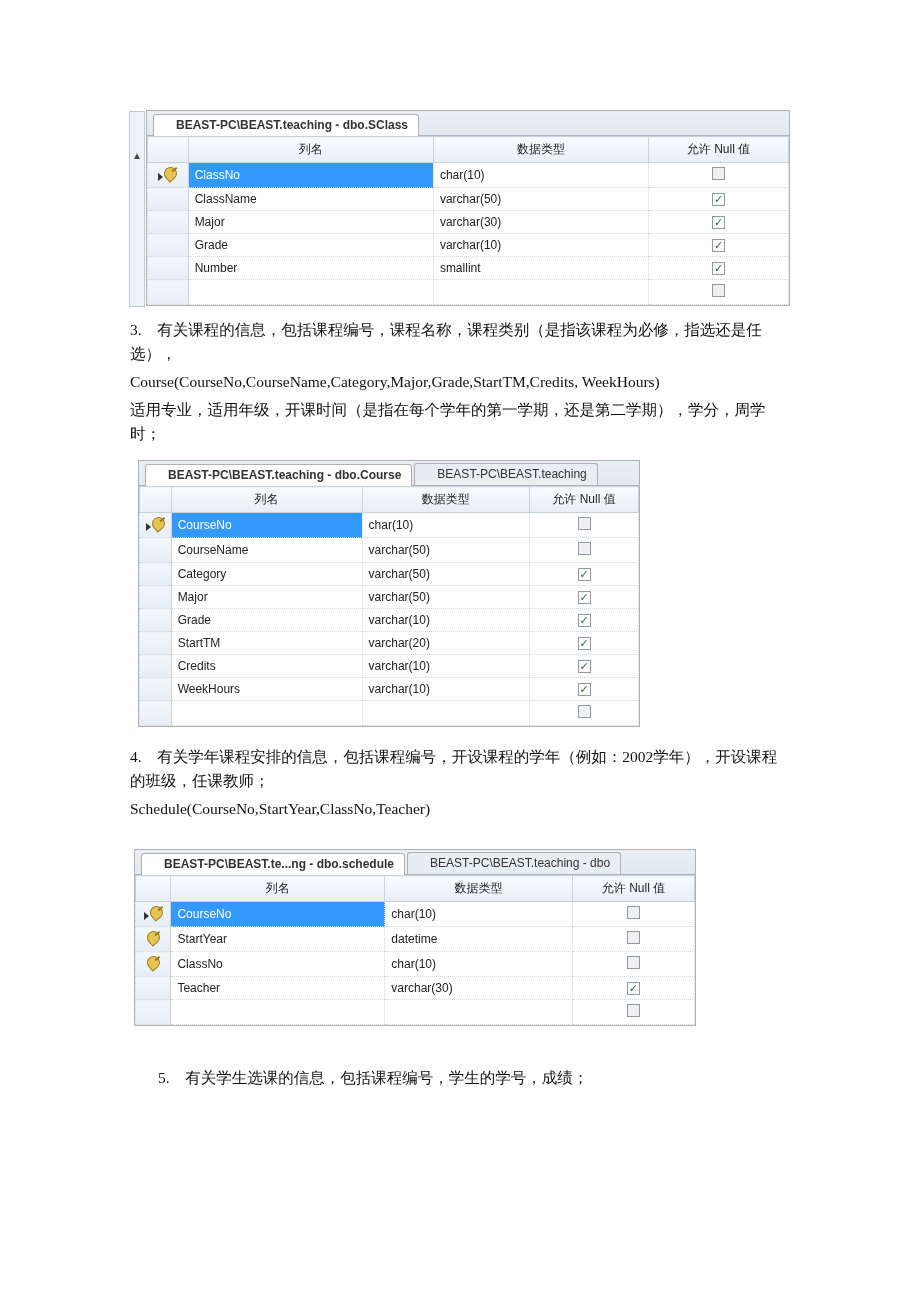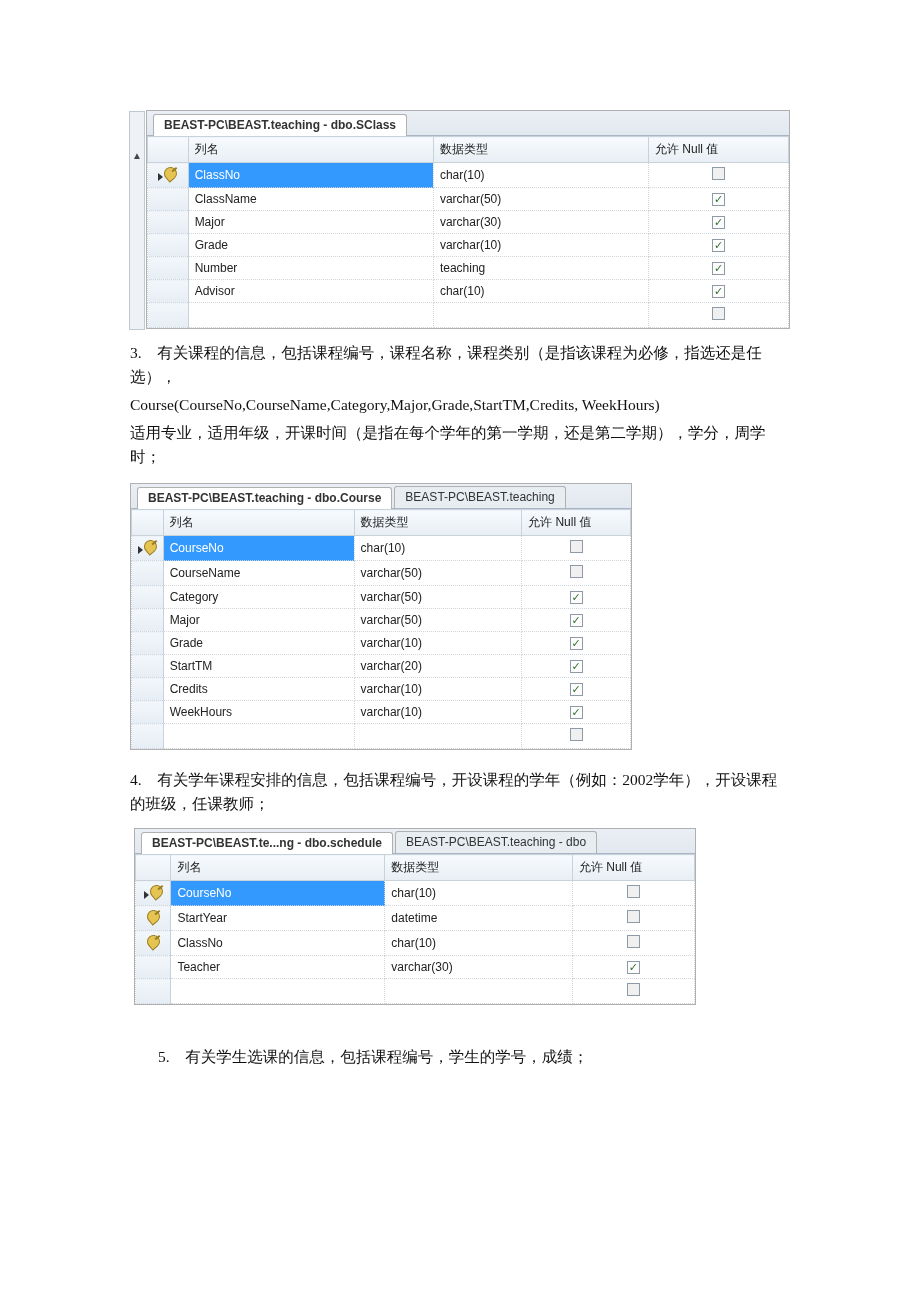--- a/index.html
+++ b/index.html
@@ -41,21 +41,21 @@
   .tabs {
     display: flex;
     align-items: flex-end;
     padding: 2px 6px 0 6px;
     background: linear-gradient(#eaeff5,#e2e8ef);
     border-bottom: 1px solid #a9b5c4;
     font-family: "Segoe UI", Tahoma, sans-serif;
     font-size: 12px;
   }
   .tab {
-    padding: 3px 10px 4px 10px;
+    padding: 3px 10px 4px 22px;
     border: 1px solid #b0b0b0;
     border-bottom: none;
     border-radius: 3px 3px 0 0;
     background: #e8edf2;
     color: #333;
     margin-right: 2px;
     white-space: nowrap;
   }
   .tab.active {
     background: #fff;
@@ -68,21 +68,21 @@
     width: 100%;
     border-collapse: collapse;
     font-family: Tahoma, "Segoe UI", sans-serif;
     font-size: 12px;
     background: #fff;
   }
   .grid th {
     background: linear-gradient(#f7fbff,#e8eef4);
     border: 1px solid #c8d2db;
     padding: 4px 6px;
-    text-align: left;
+    text-align: center;
     font-weight: normal;
     color: #222;
   }
   .grid td {
     border: 1px dotted #cfd6dc;
     padding: 4px 6px;
     color: #222;
     vertical-align: middle;
   }
   .grid tr.selected td.colname {
@@ -193,44 +193,38 @@
           </tr>
           <tr>
             <td class="rowgutter"></td>
             <td class="colname">Grade</td>
             <td class="coltype">varchar(10)</td>
             <td class="colnull"><span class="chk">✓</span></td>
           </tr>
           <tr>
             <td class="rowgutter"></td>
             <td class="colname">Number</td>
-            <td class="coltype">teaching</td>
-            <td class="colnull"><span class="chk">✓</span></td>
-          </tr>
-          <tr>
-            <td class="rowgutter"></td>
-            <td class="colname">Advisor</td>
-            <td class="coltype">char(10)</td>
+            <td class="coltype">smallint</td>
             <td class="colnull"><span class="chk">✓</span></td>
           </tr>
           <tr>
             <td class="rowgutter"></td>
             <td class="colname"></td>
             <td class="coltype"></td>
             <td class="colnull"><span class="chk disabled"></span></td>
           </tr>
         </tbody>
     </table>
   </div>
 
   <p class="doc">3.　有关课程的信息，包括课程编号，课程名称，课程类别（是指该课程为必修，指选还是任选），</p>
   <p class="doc" style="font-family: 'Times New Roman', serif;">Course(CourseNo,CourseName,Category,Major,Grade,StartTM,Credits, WeekHours)</p>
   <p class="doc">适用专业，适用年级，开课时间（是指在每个学年的第一学期，还是第二学期），学分，周学时；</p>
 
-  <div class="designer" style="width:500px; margin-top:14px;">
+  <div class="designer" style="width:500px; margin-top:14px;margin-left:8px;">
     <div class="tabs">
       <div class="tab active"><span class="strong">BEAST-PC\BEAST.teaching - dbo.Course</span></div>
       <div class="tab">BEAST-PC\BEAST.teaching</div>
     </div>
     <table class="grid">
       <thead>
         <tr>
           <th class="rowgutter"></th>
           <th>列名</th>
           <th>数据类型</th>
@@ -290,22 +284,23 @@
             <td class="rowgutter"></td>
             <td class="colname"></td>
             <td class="coltype"></td>
             <td class="colnull"><span class="chk disabled"></span></td>
           </tr>
         </tbody>
     </table>
   </div>
 
   <p class="doc" style="margin-top:18px;">4.　有关学年课程安排的信息，包括课程编号，开设课程的学年（例如：2002学年），开设课程的班级，任课教师；</p>
-
-  <div class="designer" style="width:560px; margin-top:12px; margin-left:4px;">
+  <p class="doc" style="font-family: 'Times New Roman', serif;">Schedule(CourseNo,StartYear,ClassNo,Teacher)</p>
+
+  <div class="designer" style="width:560px; margin-top:28px; margin-left:4px;">
     <div class="tabs">
       <div class="tab active"><span class="strong">BEAST-PC\BEAST.te...ng - dbo.schedule</span></div>
       <div class="tab">BEAST-PC\BEAST.teaching - dbo</div>
     </div>
     <table class="grid">
       <thead>
         <tr>
           <th class="rowgutter"></th>
           <th>列名</th>
           <th>数据类型</th>

